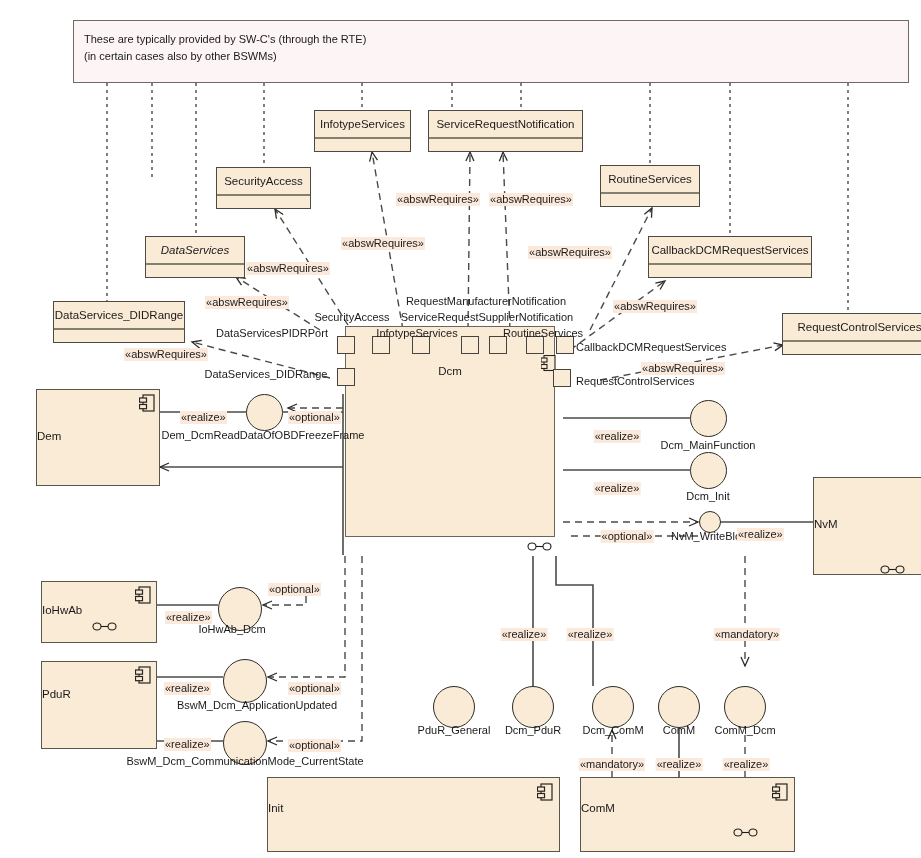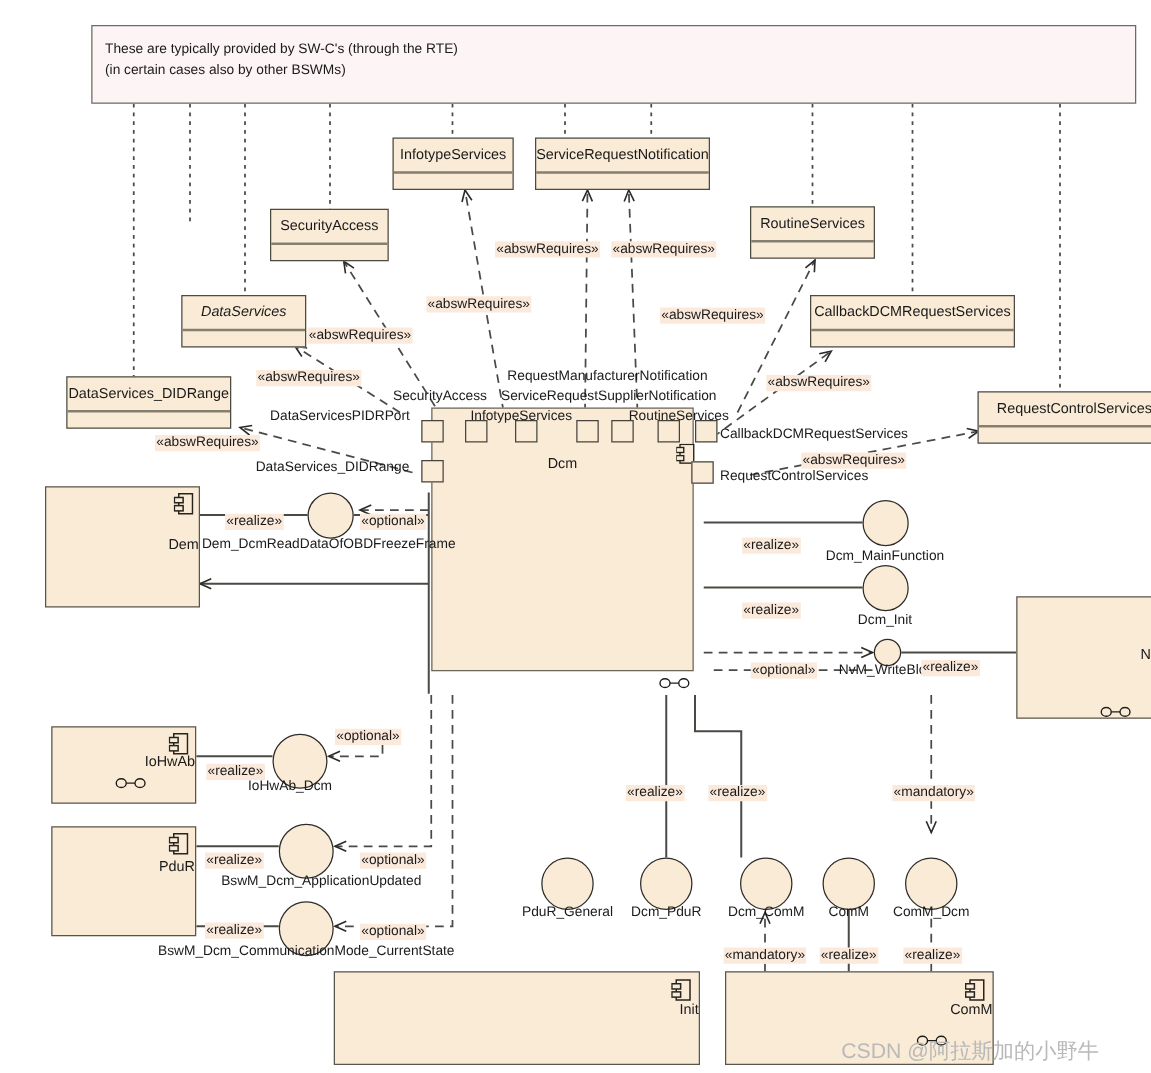--- a/index.html
+++ b/index.html
@@ -11,21 +11,21 @@
   .lbl.stereo{background:#fbeadb;padding:0 1px;}
   .ctr{transform:translateX(-50%);text-align:center;}
 
   .ifbox{position:absolute;background:#faebd7;border:1.4px solid #4b4b44;box-sizing:border-box;}
   .ifbox .nm{position:absolute;left:0;right:0;top:0;height:26px;line-height:26px;text-align:center;
              font-size:11.5px;color:#1a1a1a;overflow:hidden;}
   .ifbox .sep{position:absolute;left:0;right:0;top:26px;height:2px;background:#857f6e;}
   .ifbox.italic .nm{font-style:italic;}
 
   .comp{position:absolute;background:#faebd7;border:1.6px solid #5a564c;box-sizing:border-box;}
-  .comp .cnm{position:absolute;left:0;right:0;top:50%;margin-top:-8px;text-align:right;
+  .comp .cnm{position:absolute;left:0;right:0;top:50%;margin-top:-8px;text-align:left;
              font-size:11.5px;color:#1a1a1a;}
   .compicon{position:absolute;right:7px;top:7px;width:16px;height:18px;}
   .balljoint{position:absolute;width:26px;height:9px;}
 
   .dcmbox{position:absolute;background:#faebd7;border:1.6px solid #6b665a;box-sizing:border-box;}
   .dcmbox .cnm{position:absolute;left:0;right:0;top:38px;text-align:center;font-size:11.5px;color:#1a1a1a;}
 
   .port{position:absolute;width:18px;height:18px;background:#faebd7;border:1.4px solid #46443d;box-sizing:border-box;}
 
   .circ{position:absolute;border-radius:50%;background:#faebd7;border:1.4px solid #2e2c28;box-sizing:border-box;}
@@ -125,21 +125,21 @@
   <div class="note" style="left:57px;top:20px;width:836px;height:63px;margin-left:16px;">
     <div class="ntxt">These are typically provided by SW-C's (through the RTE)
 (in certain cases also by other BSWMs)</div>
   </div>
 
   <div class="ifbox" style="left:314px;top:110px;width:97px;height:42px;">
     <div class="nm">InfotypeServices</div>
     <div class="sep"></div>
   </div>
 
-  <div class="ifbox" style="left:428px;top:110px;width:140px;height:42px;">
+  <div class="ifbox" style="left:428px;top:110px;width:155px;height:42px;">
     <div class="nm">ServiceRequestNotification</div>
     <div class="sep"></div>
   </div>
 
   <div class="ifbox" style="left:216px;top:167px;width:95px;height:42px;">
     <div class="nm">SecurityAccess</div>
     <div class="sep"></div>
   </div>
 
   <div class="ifbox" style="left:600px;top:165px;width:100px;height:42px;">
@@ -322,15 +322,14 @@
     <rect x="4" y="1" width="11" height="16" fill="#faebd7" stroke="#26241f" stroke-width="1.2"></rect>
     <rect x="0.5" y="4" width="7" height="4.2" fill="#faebd7" stroke="#26241f" stroke-width="1.2"></rect>
     <rect x="0.5" y="10.5" width="7" height="4.2" fill="#faebd7" stroke="#26241f" stroke-width="1.2"></rect>
   </svg>
   <svg class="balljoint" style="left:733px;top:828px;" viewBox="0 0 26 9">
     <ellipse cx="5" cy="4.5" rx="4" ry="3.5" fill="none" stroke="#1c1c1a" stroke-width="1.1"></ellipse>
     <ellipse cx="20" cy="4.5" rx="4" ry="3.5" fill="none" stroke="#1c1c1a" stroke-width="1.1"></ellipse>
     <line x1="9" y1="4.5" x2="16" y2="4.5" stroke="#1c1c1a" stroke-width="1.1"></line>
   </svg>
 
-  <div class="wmk" style="left:673px;top:829px;">CSDN @阿拉斯加的小野牛</div>
 
 </div>
 
 </body></html>

